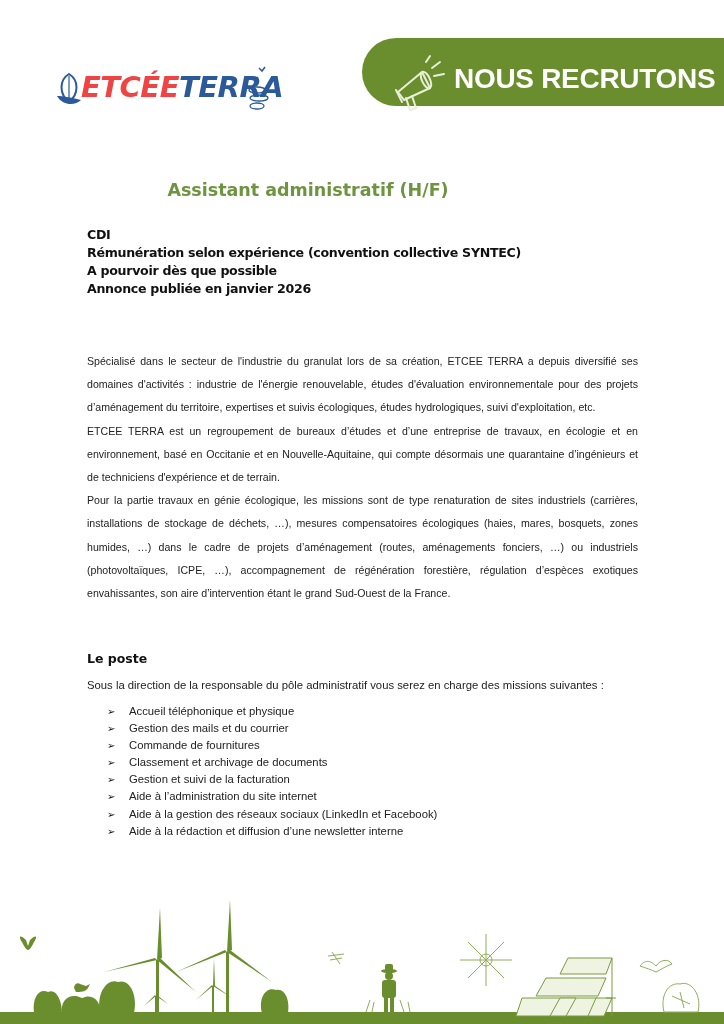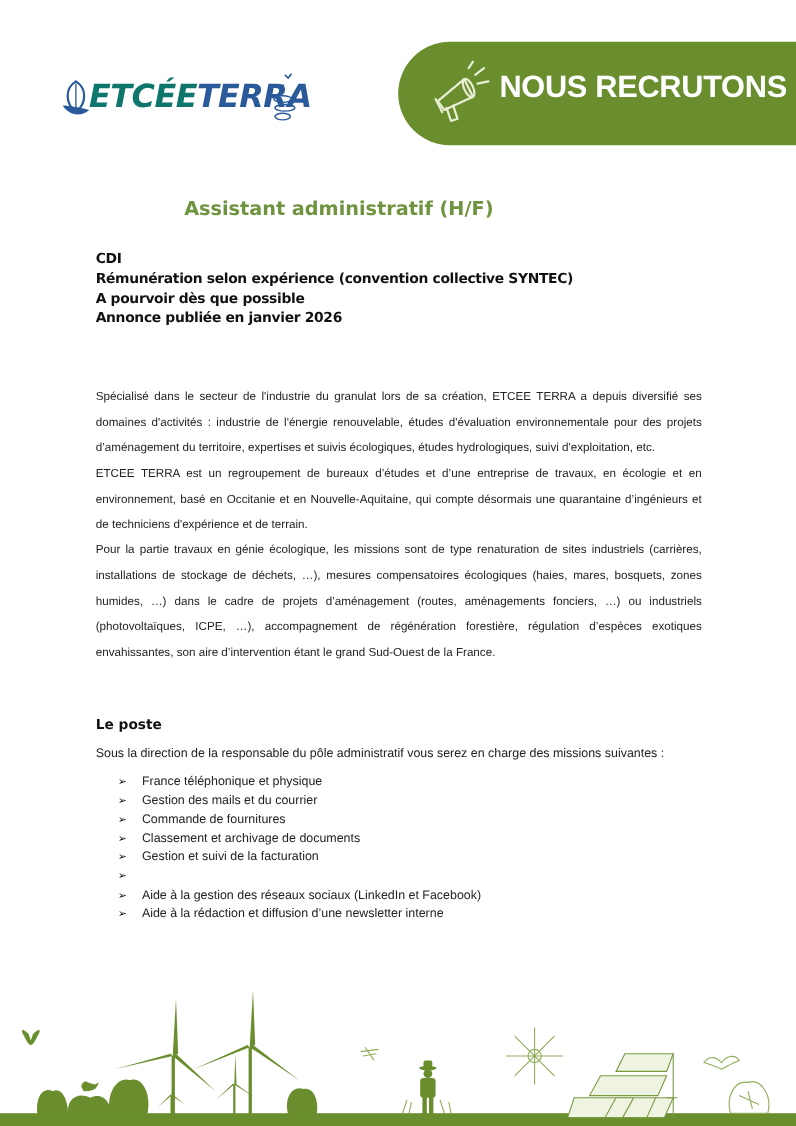--- a/index.html
+++ b/index.html
@@ -3,27 +3,27 @@
   <meta charset="utf-8">
   <style>
     html, body { margin: 0; padding: 0; }
     body {
       width: 724px; height: 1024px; position: relative; overflow: hidden;
       background: #ffffff; color: #111;
       font-family: "Liberation Sans", sans-serif;
     }
     .logo { position: absolute; left: 55px; top: 62px; width: 220px; height: 56px; }
     .logo-text { position: absolute; left: 26px; top: 8px; font-family: "DejaVu Sans", sans-serif; font-weight: bold; font-size: 29px; letter-spacing: -0.5px; font-style: italic; }
-    .logo-text .g { color: #0f766e; }
+    .logo-text .g { color: #ef4444; }
     .logo-text .b { color: #2a5a9a; }
     .logo-leaf { position: absolute; left: 0; top: 10px; }
     .logo-deco { position: absolute; left: 188px; top: 0; }
 
     .banner {
-      position: absolute; left: 362px; top: 38px; width: 362px; height: 94px;
+      position: absolute; left: 362px; top: 38px; width: 362px; height: 68px;
       background: #6a8e2e; border-radius: 47px 0 0 47px;
     }
     .megaphone { position: absolute; left: 30px; top: 14px; }
     .banner-text {
       position: absolute; left: 92px; top: 25px; color: #fff;
       font-family: "Liberation Sans", sans-serif; font-weight: bold; font-size: 28px; letter-spacing: -0.3px;
     }
 
     .job-title {
       position: absolute; left: 0; width: 616px; top: 180px; text-align: center;
@@ -94,40 +94,41 @@
   <p>ETCEE TERRA est un regroupement de bureaux d’études et d’une entreprise de travaux, en écologie et en environnement, basé en Occitanie et en Nouvelle-Aquitaine, qui compte désormais une quarantaine d’ingénieurs et de techniciens d'expérience et de terrain.</p>
   <p>Pour la partie travaux en génie écologique, les missions sont de type renaturation de sites industriels (carrières, installations de stockage de déchets, …), mesures compensatoires écologiques (haies, mares, bosquets, zones humides, …) dans le cadre de projets d’aménagement (routes, aménagements fonciers, …) ou industriels (photovoltaïques, ICPE, …), accompagnement de régénération forestière, régulation d’espèces exotiques envahissantes, son aire d’intervention étant le grand Sud-Ouest de la France.</p>
 </div>
 
 <div class="section-title">Le poste</div>
 <div class="section-lead">Sous la direction de la responsable du pôle administratif vous serez en charge des missions suivantes :</div>
 
 <ul class="missions">
   <li>
       <span class="arrow">➢</span>
-      <span>France téléphonique et physique</span>
+      <span>Accueil téléphonique et physique</span>
     </li>
   <li>
       <span class="arrow">➢</span>
       <span>Gestion des mails et du courrier</span>
     </li>
   <li>
       <span class="arrow">➢</span>
       <span>Commande de fournitures</span>
     </li>
   <li>
       <span class="arrow">➢</span>
       <span>Classement et archivage de documents</span>
     </li>
   <li>
       <span class="arrow">➢</span>
       <span>Gestion et suivi de la facturation</span>
     </li>
   <li>
       <span class="arrow">➢</span>
+      <span>Aide à l’administration du site internet</span>
     </li>
   <li>
       <span class="arrow">➢</span>
       <span>Aide à la gestion des réseaux sociaux (LinkedIn et Facebook)</span>
     </li>
   <li>
       <span class="arrow">➢</span>
       <span>Aide à la rédaction et diffusion d’une newsletter interne</span>
     </li>
 </ul>

